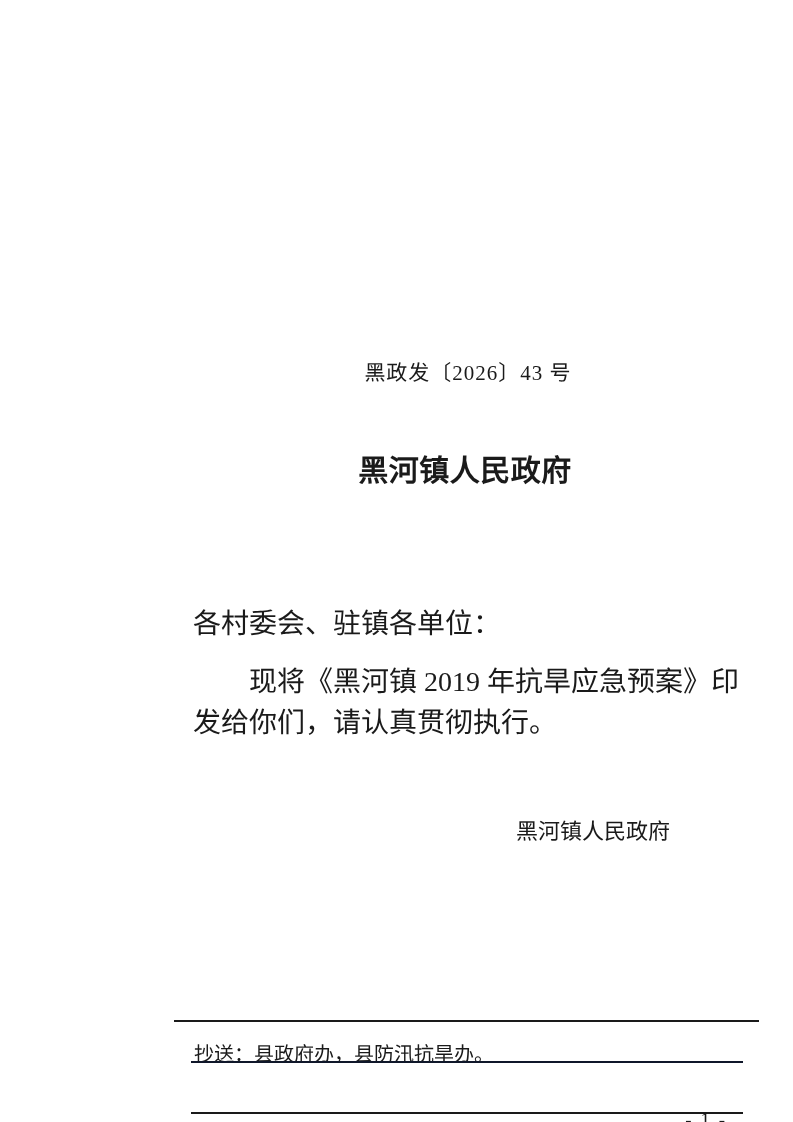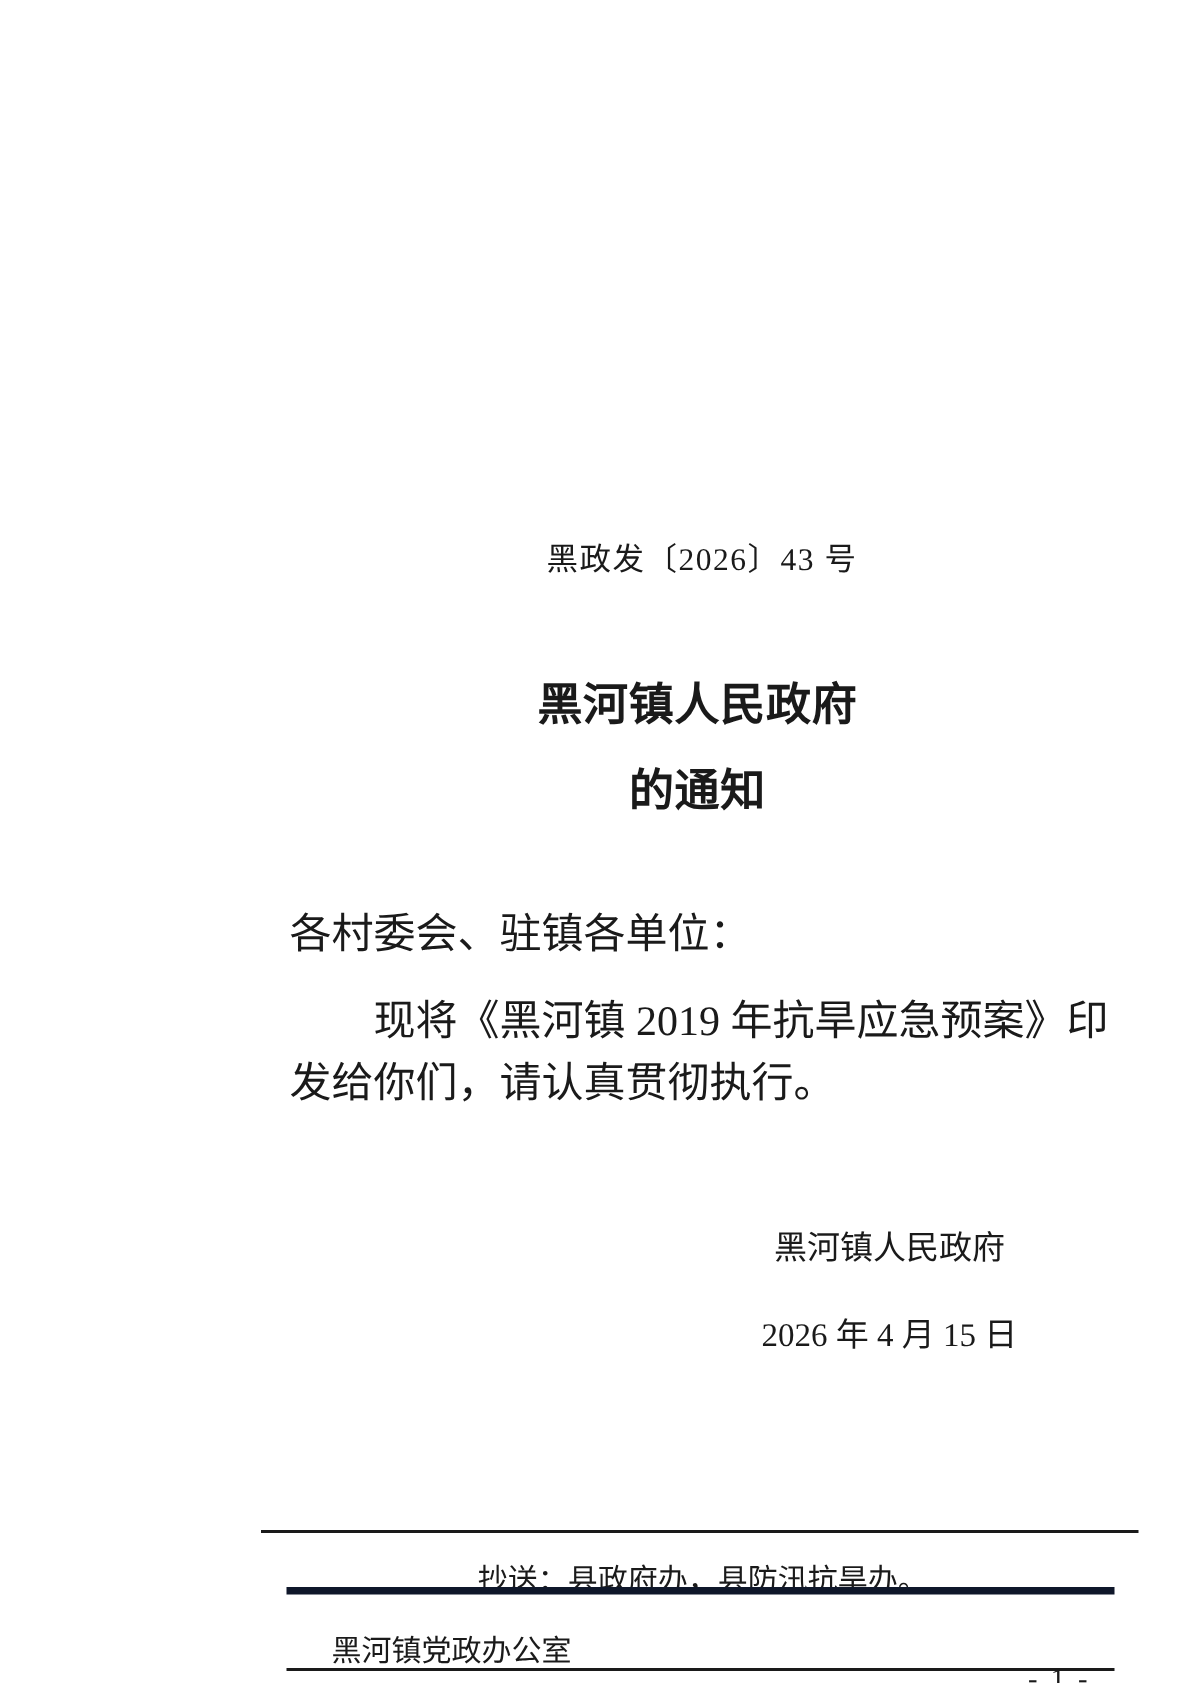--- a/index.html
+++ b/index.html
@@ -61,24 +61,23 @@
     top: 952px;
     left: 106px;
     width: 586px;
     border-top: 2px solid #1a1a1a;
     font-size: 20px;
   }
   .cc-row {
     height: 24px;
     line-height: 30px;
     padding-left: 3px;
-    border-bottom: 5px solid #0f172a;
+    border-bottom: 2px solid #0f172a;
     white-space: nowrap;
     overflow: hidden;
-    text-align: center;
   }
   .pub-row {
     height: 34px;
     display: flex;
     justify-content: space-between;
     align-items: center;
     padding: 4px 6px 0 13px;
     border-bottom: 2px solid #1a1a1a;
     white-space: nowrap;
   }
@@ -92,35 +91,32 @@
 </style>
 </head>
 <body>
 
 <div class="page">
 
   <div class="doc-number">黑政发〔2026〕43 号</div>
 
   <div class="title">
     <div>黑河镇人民政府</div>
-    <div>的通知</div>
   </div>
 
   <div class="body-block">
     <div class="salutation">各村委会、驻镇各单位：</div>
     <p class="para">现将《黑河镇 2019 年抗旱应急预案》印发给你们，请认真贯彻执行。</p>
   </div>
 
   <div class="signature">
     <div>黑河镇人民政府</div>
-    <div>2026 年 4 月 15 日</div>
   </div>
 
   <div class="footer">
     <div class="cc-row">抄送：县政府办，县防汛抗旱办。</div>
     <div class="pub-row">
-      <span>黑河镇党政办公室</span>
     </div>
   </div>
 
   <div class="page-number">- 1 -</div>
 
 </div>
 
 </body></html>

